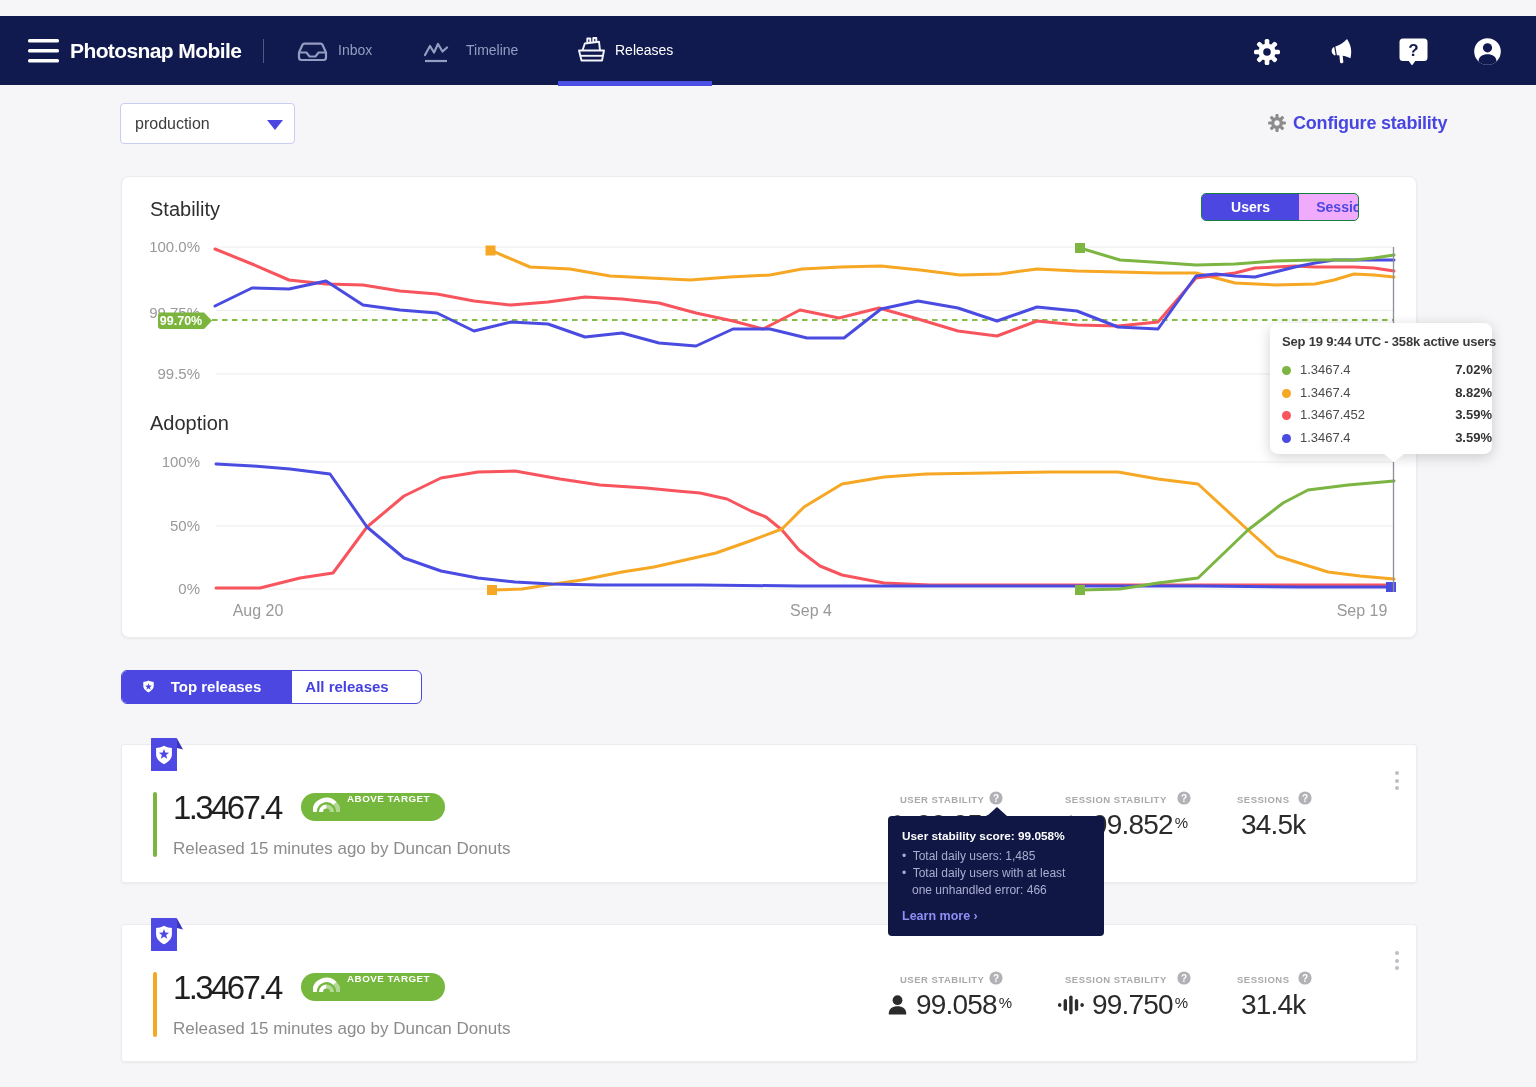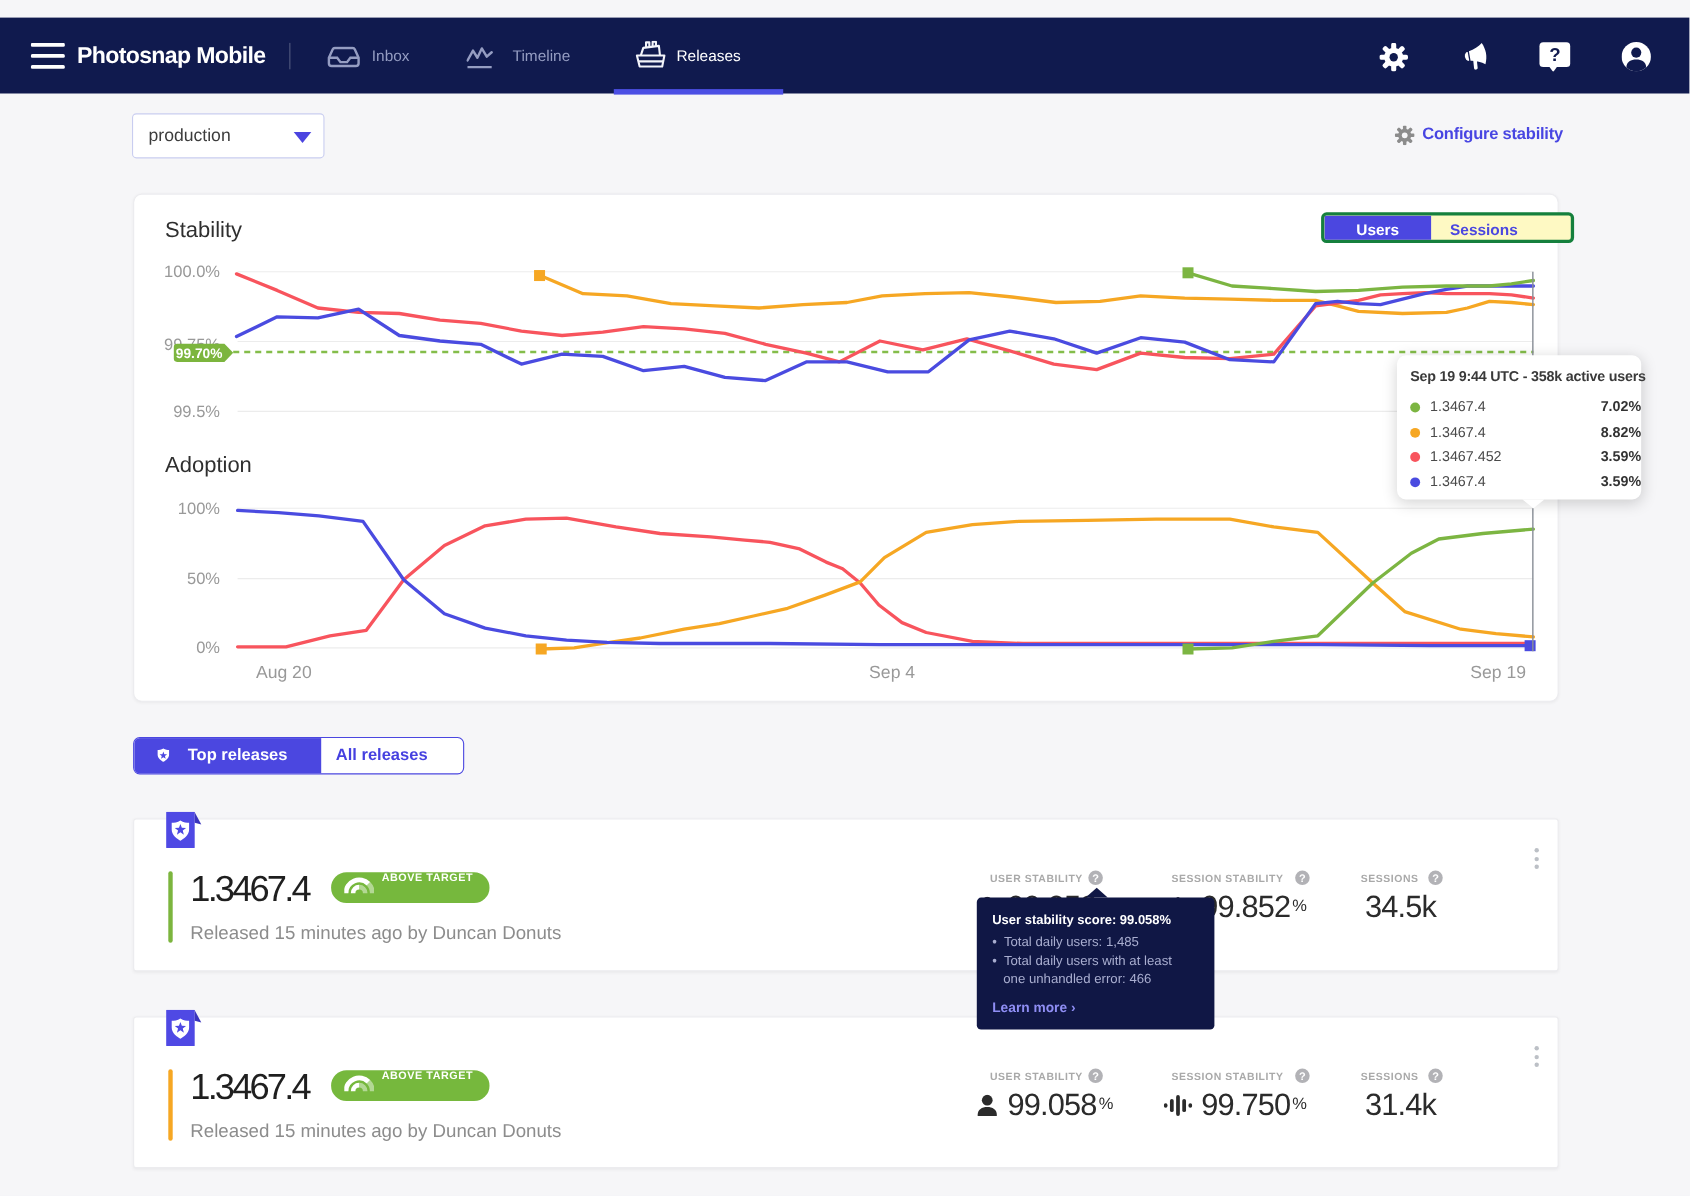--- a/index.html
+++ b/index.html
@@ -12,28 +12,28 @@
   #nav .title { position:absolute; left:70px; top:0; height:69px; line-height:69px; color:#fff; font-size:21px; font-weight:bold; letter-spacing:-0.6px; }
   #nav .divider { position:absolute; left:263px; top:23px; width:1px; height:24px; background:rgba(255,255,255,0.28); }
   .tab { position:absolute; top:0; height:69px; line-height:69px; font-size:14px; color:#959dc2; }
   .tab.active { color:#fff; }
   #underline { position:absolute; left:558px; top:65px; width:154px; height:5px; background:#4c4fe4; }
 
   
   #prodSel { position:absolute; left:120px; top:103px; width:175px; height:41px; background:#fff; border:1px solid #c9cdf0; border-radius:4px; }
   #prodSel span { position:absolute; left:14px; top:11px; font-size:16px; color:#3c3c3c; }
   #prodSel .tri { position:absolute; right:11px; top:16px; width:0; height:0; border-left:8.5px solid transparent; border-right:8.5px solid transparent; border-top:10.5px solid #4b44e0; }
-  #cfg { position:absolute; left:1293px; top:113px; font-size:15px; font-weight:bold; color:#4845e2; letter-spacing:-0.2px;}
+  #cfg { position:absolute; left:1293px; top:113px; font-size:18px; font-weight:bold; color:#4845e2; letter-spacing:-0.2px;}
   #cfgGear { position:absolute; left:1268px; top:114px; }
 
   
   #chartCard { position:absolute; left:121px; top:176px; width:1296px; height:462px; background:#fff; border:1px solid #ececef; border-radius:8px; box-shadow:0 1px 3px rgba(0,0,0,0.05); }
   #stabTitle { position:absolute; left:150px; top:198px; font-size:20px; color:#2f2f2f; }
   #adoptTitle { position:absolute; left:150px; top:412px; font-size:20px; color:#2f2f2f; }
-  #usToggle { position:absolute; left:1201px; top:193px; width:230px; height:28px; border:3px solid #15803d; border-radius:5px; background:#fef9c3; overflow:hidden; }
+  #usToggle { position:absolute; left:1201px; top:193px; width:158px; height:28px; border:1px solid #15803d; border-radius:5px; background:#f0abfc; overflow:hidden; }
   #usToggle .seg1 { position:absolute; left:0; top:0; width:97px; height:28px; background:#4b47e0; color:#fff; font-size:14px; font-weight:bold; text-align:center; line-height:26px; }
   #usToggle .seg2 { position:absolute; left:97px; top:0; width:96px; height:28px; color:#4b47e0; font-size:14px; font-weight:bold; text-align:center; line-height:26px; }
   #chartSvg { position:absolute; left:0; top:0; width:1536px; height:1087px; pointer-events:none; }
 
   
   #tip { position:absolute; left:1270px; top:323px; width:222px; height:131px; background:#fff; border-radius:8px; box-shadow:0 3px 14px rgba(0,0,0,0.18); }
   #tip .tt { position:absolute; left:12px; top:11px; font-size:13px; font-weight:bold; color:#3a3a3a; letter-spacing:-0.2px; white-space:nowrap; }
   #tip .row { position:absolute; left:9px; width:213px; height:16px; font-size:13px; color:#4a4a4a; }
   #tip .row .dot { position:absolute; left:3px; top:3.5px; width:9px; height:9px; border-radius:50%; }
   #tip .row .lb { position:absolute; left:21px; top:0; }

